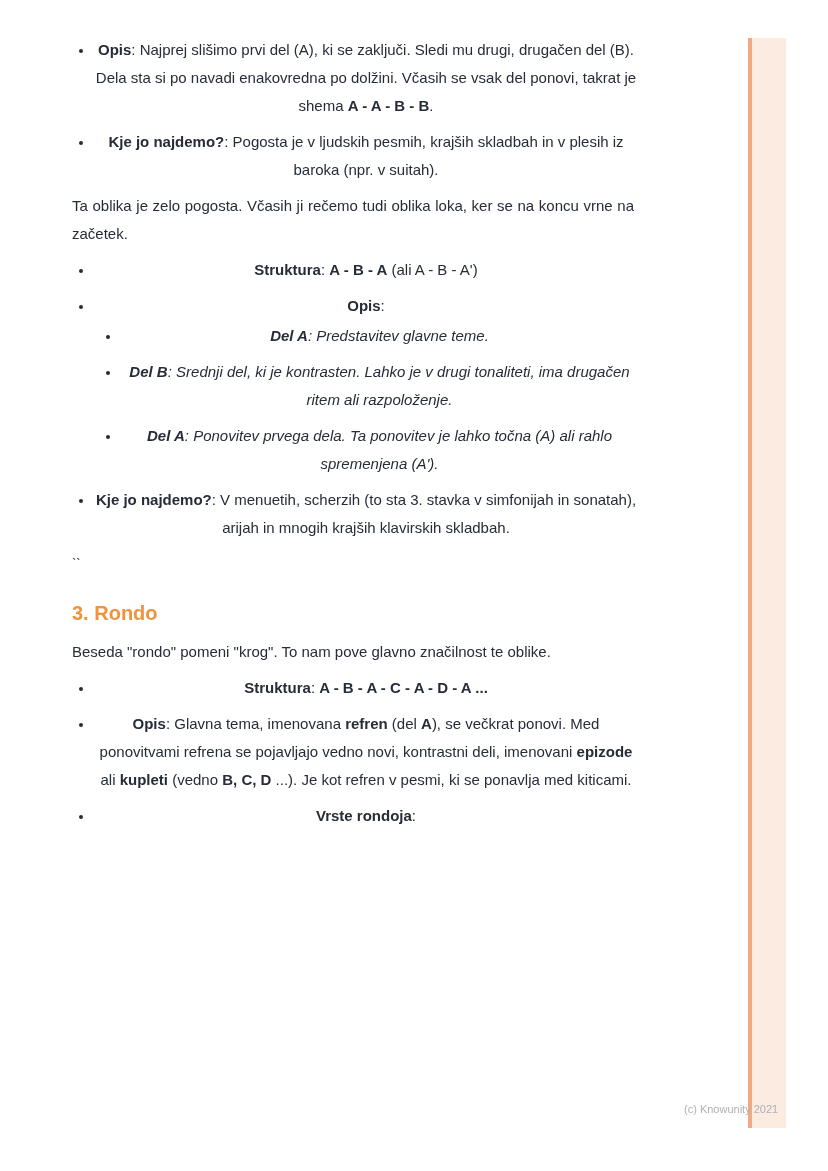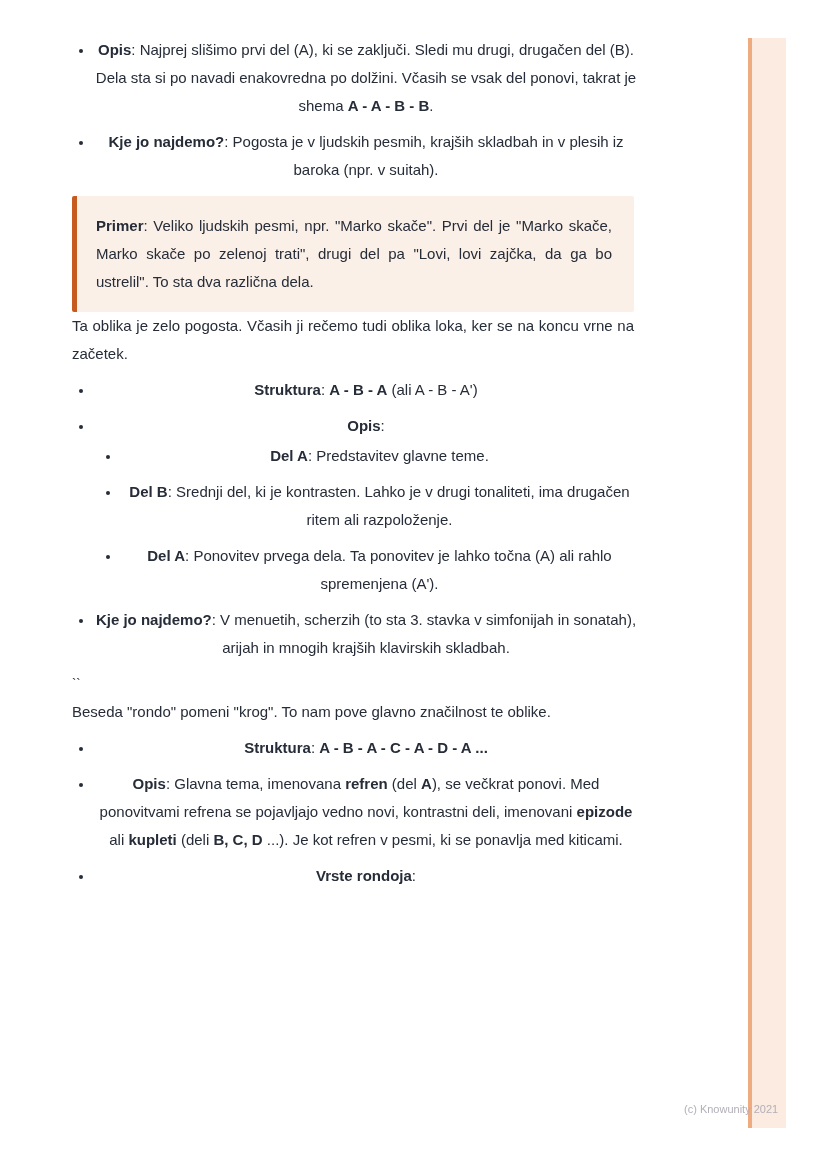--- a/index.html
+++ b/index.html
@@ -42,21 +42,21 @@
     margin: 0; padding-left: 22px;
     list-style: disc;
     text-align: center;
   }
   ul.toplist > li { margin-bottom: 8px; padding-left: 0; }
   ul.sublist {
     margin: 2px 0 0 0; padding-left: 27px;
     list-style: disc;
   }
   ul.sublist.circle { list-style: circle; }
-  ul.sublist > li { margin-bottom: 8px; }
+  ul.sublist > li { margin-bottom: 8px; font-style: italic; }
   li::marker { color: var(--body-text); font-size: 13px; }
   .example {
     margin: 12px 4px 0 0;
     background: var(--example-bg);
     border-left: 5px solid var(--example-border);
     border-radius: 2px;
     padding: 16px 22px 16px 19px;
     text-align: justify;
   }
   h2 {
@@ -91,48 +91,46 @@
 
 <div class="stripe"></div>
 
 <div class="content">
 
   <ul class="toplist">
     <li><b>Opis</b><span>: Najprej slišimo prvi del (A), ki se zaključi. Sledi mu drugi, drugačen del (B). Dela sta si po navadi enakovredna po dolžini. Včasih se vsak del ponovi, takrat je shema </span><b>A - A - B - B</b><span>.</span></li>
     <li><b>Kje jo najdemo?</b><span>: Pogosta je v ljudskih pesmih, krajših skladbah in v plesih iz baroka (npr. v suitah).</span></li>
   </ul>
 
-  <div class="example">
-    <span><b>Primer</b><span>: Veliko ljudskih pesmi, npr. "Marko skače". Prvi del je "Marko skače, Marko skače po zelenoj trati", drugi del pa "Lovi, lovi zajčka, da ga bo ustrelil". To sta dva različna dela.</span></span>
-  </div>
 
 
   <p class="section-intro">Ta oblika je zelo pogosta. Včasih ji rečemo tudi oblika loka, ker se na koncu vrne na začetek.</p>
 
   <ul class="toplist list-block">
     <li><b>Struktura</b><span>: </span><b>A - B - A</b><span> (ali A - B - A')</span></li>
     <li>
       <span><b>Opis</b><span>:</span></span>
       <ul class="sublist">
         <li><b>Del A</b><span>: Predstavitev glavne teme.</span></li>
         <li><b>Del B</b><span>: Srednji del, ki je kontrasten. Lahko je v drugi tonaliteti, ima drugačen ritem ali razpoloženje.</span></li>
         <li><b>Del A</b><span>: Ponovitev prvega dela. Ta ponovitev je lahko točna (A) ali rahlo spremenjena (A').</span></li>
       </ul>
     </li>
     <li><b>Kje jo najdemo?</b><span>: V menuetih, scherzih (to sta 3. stavka v simfonijah in sonatah), arijah in mnogih krajših klavirskih skladbah.</span></li>
   </ul>
 
   <p class="stray">``</p>
 
+  <h2>3. Rondo</h2>
 
   <p class="section-intro">Beseda "rondo" pomeni "krog". To nam pove glavno značilnost te oblike.</p>
 
   <ul class="toplist list-block">
     <li><b>Struktura</b><span>: </span><b>A - B - A - C - A - D - A ...</b></li>
-    <li><b>Opis</b><span>: Glavna tema, imenovana </span><b>refren</b><span> (del </span><b>A</b><span>), se večkrat ponovi. Med ponovitvami refrena se pojavljajo vedno novi, kontrastni deli, imenovani </span><b>epizode</b><span> ali </span><b>kupleti</b><span> (deli </span><b>B, C, D</b><span> ...). Je kot refren v pesmi, ki se ponavlja med kiticami.</span></li>
+    <li><b>Opis</b><span>: Glavna tema, imenovana </span><b>refren</b><span> (del </span><b>A</b><span>), se večkrat ponovi. Med ponovitvami refrena se pojavljajo vedno novi, kontrastni deli, imenovani </span><b>epizode</b><span> ali </span><b>kupleti</b><span> (vedno </span><b>B, C, D</b><span> ...). Je kot refren v pesmi, ki se ponavlja med kiticami.</span></li>
     <li>
       <span><b>Vrste rondoja</b><span>:</span></span>
     </li>
   </ul>
 
 </div>
 
 <div class="footer-credit">(c) Knowunity 2021</div>
 
 </body></html>

